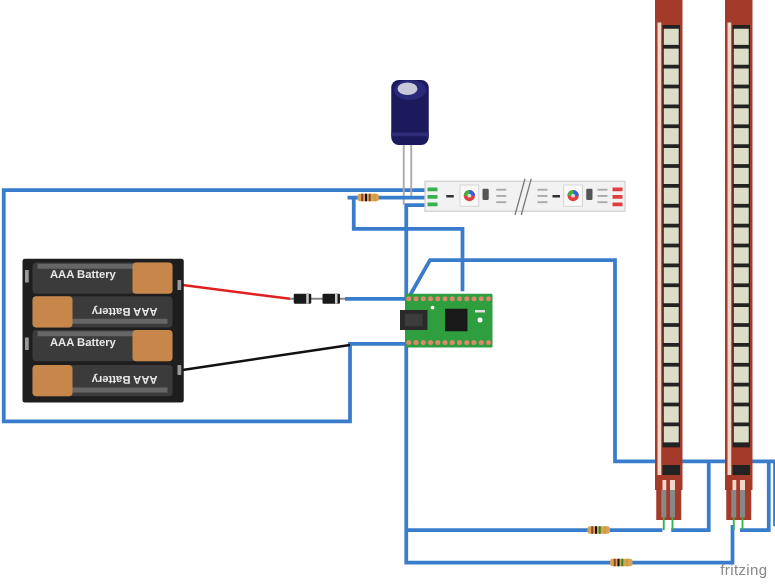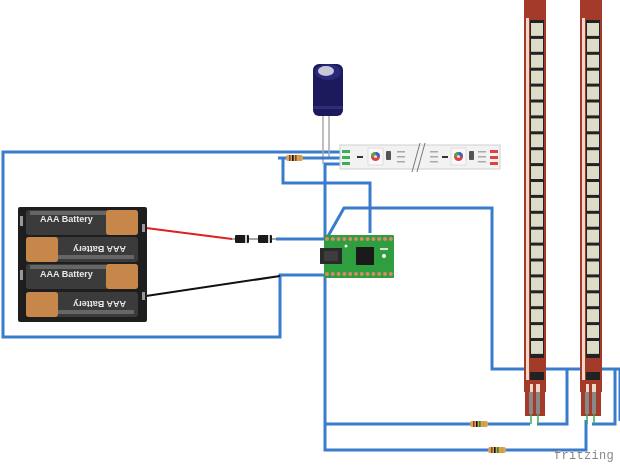--- a/index.html
+++ b/index.html
@@ -1,20 +1,20 @@
 <!DOCTYPE html>
 <html><head>
 <meta charset="utf-8">
 <style>
   html,body{margin:0;padding:0;background:#ffffff;}
   body{width:620px;height:469px;position:relative;overflow:hidden;font-family:"Liberation Sans",sans-serif;}
   svg{position:absolute;left:0;top:0;}
   .wire{fill:none;stroke:#3a7ccc;stroke-width:3;stroke-linejoin:miter;stroke-linecap:butt;}
   .batt-label{font-family:"Liberation Sans",sans-serif;font-weight:bold;font-size:9px;fill:#e8e8e8;}
-  .brand{position:absolute;right:6px;bottom:6px;font-family:Liberation Mono, monospace;font-size:12px;color:#888;letter-spacing:0.3px;}
+  .brand{position:absolute;right:6px;bottom:6px;font-family:Liberation Sans, sans-serif;font-size:12px;color:#888;letter-spacing:0.3px;}
 </style>
 </head>
 <body>
 
 <svg width="620" height="469" viewBox="0 0 620 469">
 
   <g>
 
     <polyline class="wire" points="345,152 3,152 3,337 280,337 280,275 325,275"></polyline>
 

